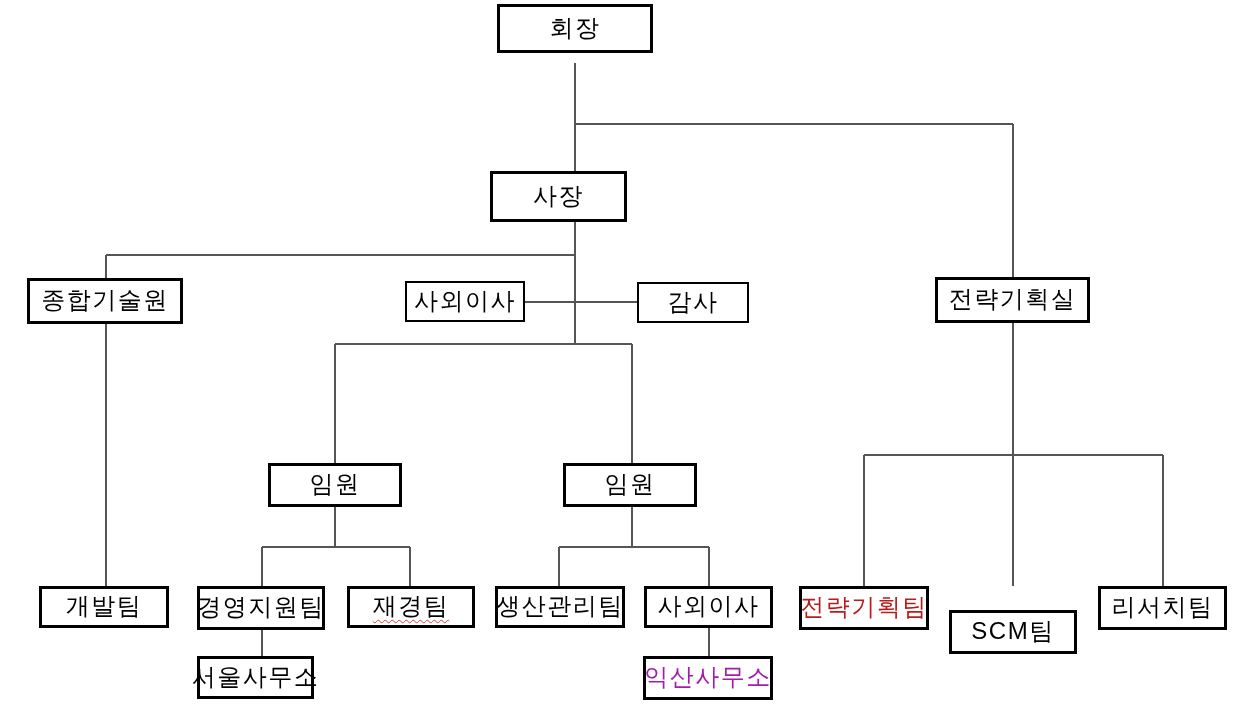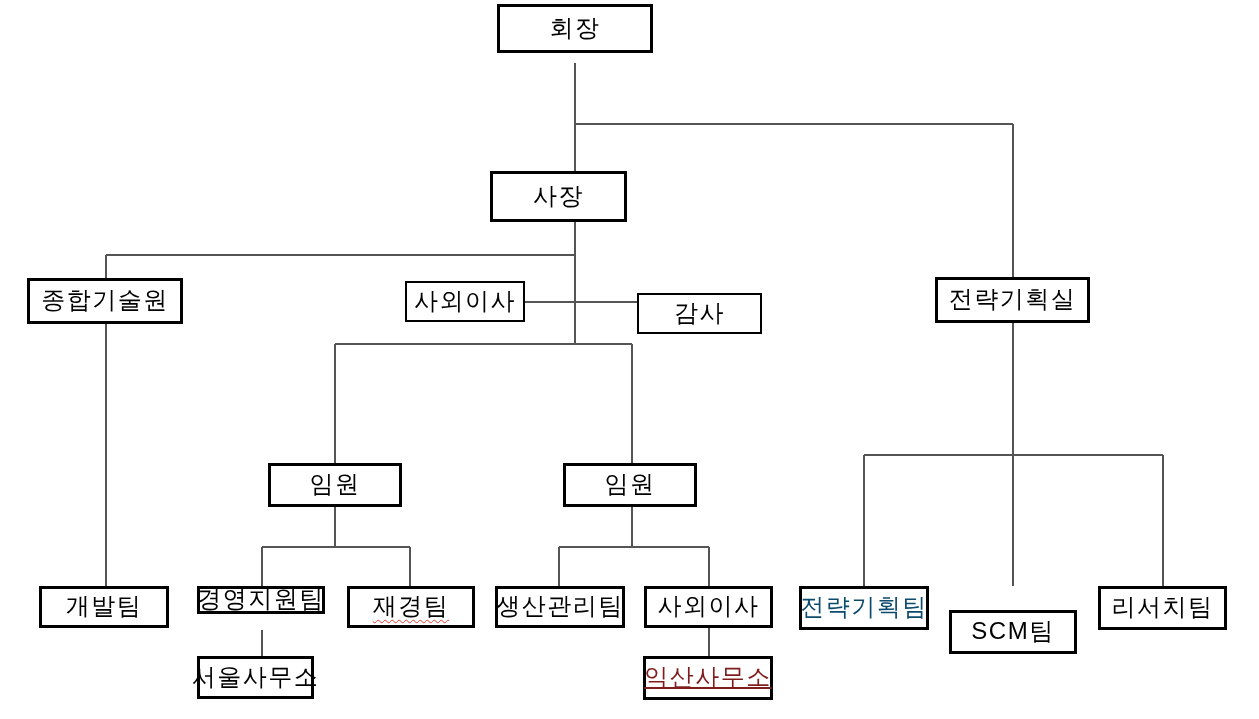--- a/index.html
+++ b/index.html
@@ -85,55 +85,55 @@
     </div>
     <div class="node" style="left: 490px; top: 171px; width: 137px; height: 51px; border-width: 3px; background: rgb(255, 255, 255); border-color: rgb(0, 0, 0);">
       <span class="label" style="color: rgb(0, 0, 0);">사장</span>
     </div>
     <div class="node" style="left: 27px; top: 278px; width: 156px; height: 46px; border-width: 3px; background: rgb(255, 255, 255); border-color: rgb(0, 0, 0);">
       <span class="label" style="color: rgb(0, 0, 0);">종합기술원</span>
     </div>
     <div class="node" style="left: 405px; top: 281px; width: 120px; height: 41px; border-width: 2.5px; background: rgb(255, 255, 255); border-color: rgb(0, 0, 0);">
       <span class="label" style="color: rgb(0, 0, 0);">사외이사</span>
     </div>
-    <div class="node" style="left: 637px; top: 293px; width: 125px; height: 41px; border-width: 2.5px; background: rgb(255, 255, 255); border-color: rgb(0, 0, 0);">
+    <div class="node" style="left: 637px; top: 282px; width: 112px; height: 41px; border-width: 2.5px; background: rgb(255, 255, 255); border-color: rgb(0, 0, 0);">
       <span class="label" style="color: rgb(0, 0, 0);">감사</span>
     </div>
     <div class="node" style="left: 935px; top: 277px; width: 155px; height: 46px; border-width: 3px; background: rgb(255, 255, 255); border-color: rgb(0, 0, 0);">
       <span class="label" style="color: rgb(0, 0, 0);">전략기획실</span>
     </div>
     <div class="node" style="left: 268px; top: 463px; width: 134px; height: 44px; border-width: 3px; background: rgb(255, 255, 255); border-color: rgb(0, 0, 0);">
       <span class="label" style="color: rgb(0, 0, 0);">임원</span>
     </div>
     <div class="node" style="left: 563px; top: 463px; width: 134px; height: 44px; border-width: 3px; background: rgb(255, 255, 255); border-color: rgb(0, 0, 0);">
       <span class="label" style="color: rgb(0, 0, 0);">임원</span>
     </div>
     <div class="node" style="left: 39px; top: 586px; width: 130px; height: 42px; border-width: 3px; background: rgb(255, 255, 255); border-color: rgb(0, 0, 0);">
       <span class="label" style="color: rgb(0, 0, 0);">개발팀</span>
     </div>
-    <div class="node" style="left: 197px; top: 586px; width: 128px; height: 28px; border-width: 3px; background: rgb(255, 255, 255); border-color: rgb(0, 0, 0);">
+    <div class="node" style="left: 197px; top: 586px; width: 128px; height: 44px; border-width: 3px; background: rgb(255, 255, 255); border-color: rgb(0, 0, 0);">
       <span class="label" style="color: rgb(0, 0, 0);">경영지원팀</span>
     </div>
     <div class="node" style="left: 495px; top: 586px; width: 130px; height: 42px; border-width: 3px; background: rgb(255, 255, 255); border-color: rgb(0, 0, 0);">
       <span class="label" style="color: rgb(0, 0, 0);">생산관리팀</span>
     </div>
     <div class="node" style="left: 347px; top: 586px; width: 128px; height: 42px; border-width: 3px; background: rgb(255, 255, 255); border-color: rgb(0, 0, 0);">
       <span class="label spellcheck" style="text-decoration-color: rgb(224, 60, 49); color: rgb(0, 0, 0);">재경팀</span>
     </div>
     <div class="node" style="left: 644px; top: 586px; width: 129px; height: 42px; border-width: 3px; background: rgb(255, 255, 255); border-color: rgb(0, 0, 0);">
       <span class="label" style="color: rgb(0, 0, 0);">사외이사</span>
     </div>
     <div class="node" style="left: 799px; top: 586px; width: 130px; height: 44px; border-width: 3px; background: rgb(255, 255, 255); border-color: rgb(0, 0, 0);">
-      <span class="label" style="color: #0c4a6e;">전략기획팀</span>
+      <span class="label" style="color: #b91c1c;">전략기획팀</span>
     </div>
     <div class="node" style="left: 949px; top: 586px; width: 128px; height: 44px; border-width: 3px; background: rgb(255, 255, 255); border-color: rgb(0, 0, 0); margin-top: 24px;">
       <span class="label" style="color: rgb(0, 0, 0);">SCM팀</span>
     </div>
     <div class="node" style="left: 1098px; top: 586px; width: 129px; height: 44px; border-width: 3px; background: rgb(255, 255, 255); border-color: rgb(0, 0, 0);">
       <span class="label" style="color: rgb(0, 0, 0);">리서치팀</span>
     </div>
     <div class="node" style="left: 197px; top: 656px; width: 117px; height: 43px; border-width: 3px; background: rgb(255, 255, 255); border-color: rgb(0, 0, 0);">
       <span class="label" style="color: rgb(0, 0, 0);">서울사무소</span>
     </div>
     <div class="node" style="left: 643px; top: 656px; width: 130px; height: 44px; border-width: 3px; background: rgb(255, 255, 255); border-color: rgb(0, 0, 0);">
-      <span class="label" style="color: #7f1d1d; text-decoration: underline;">익산사무소</span>
+      <span class="label" style="color: #a21caf;">익산사무소</span>
     </div>
   </div>
 
 </body></html>

